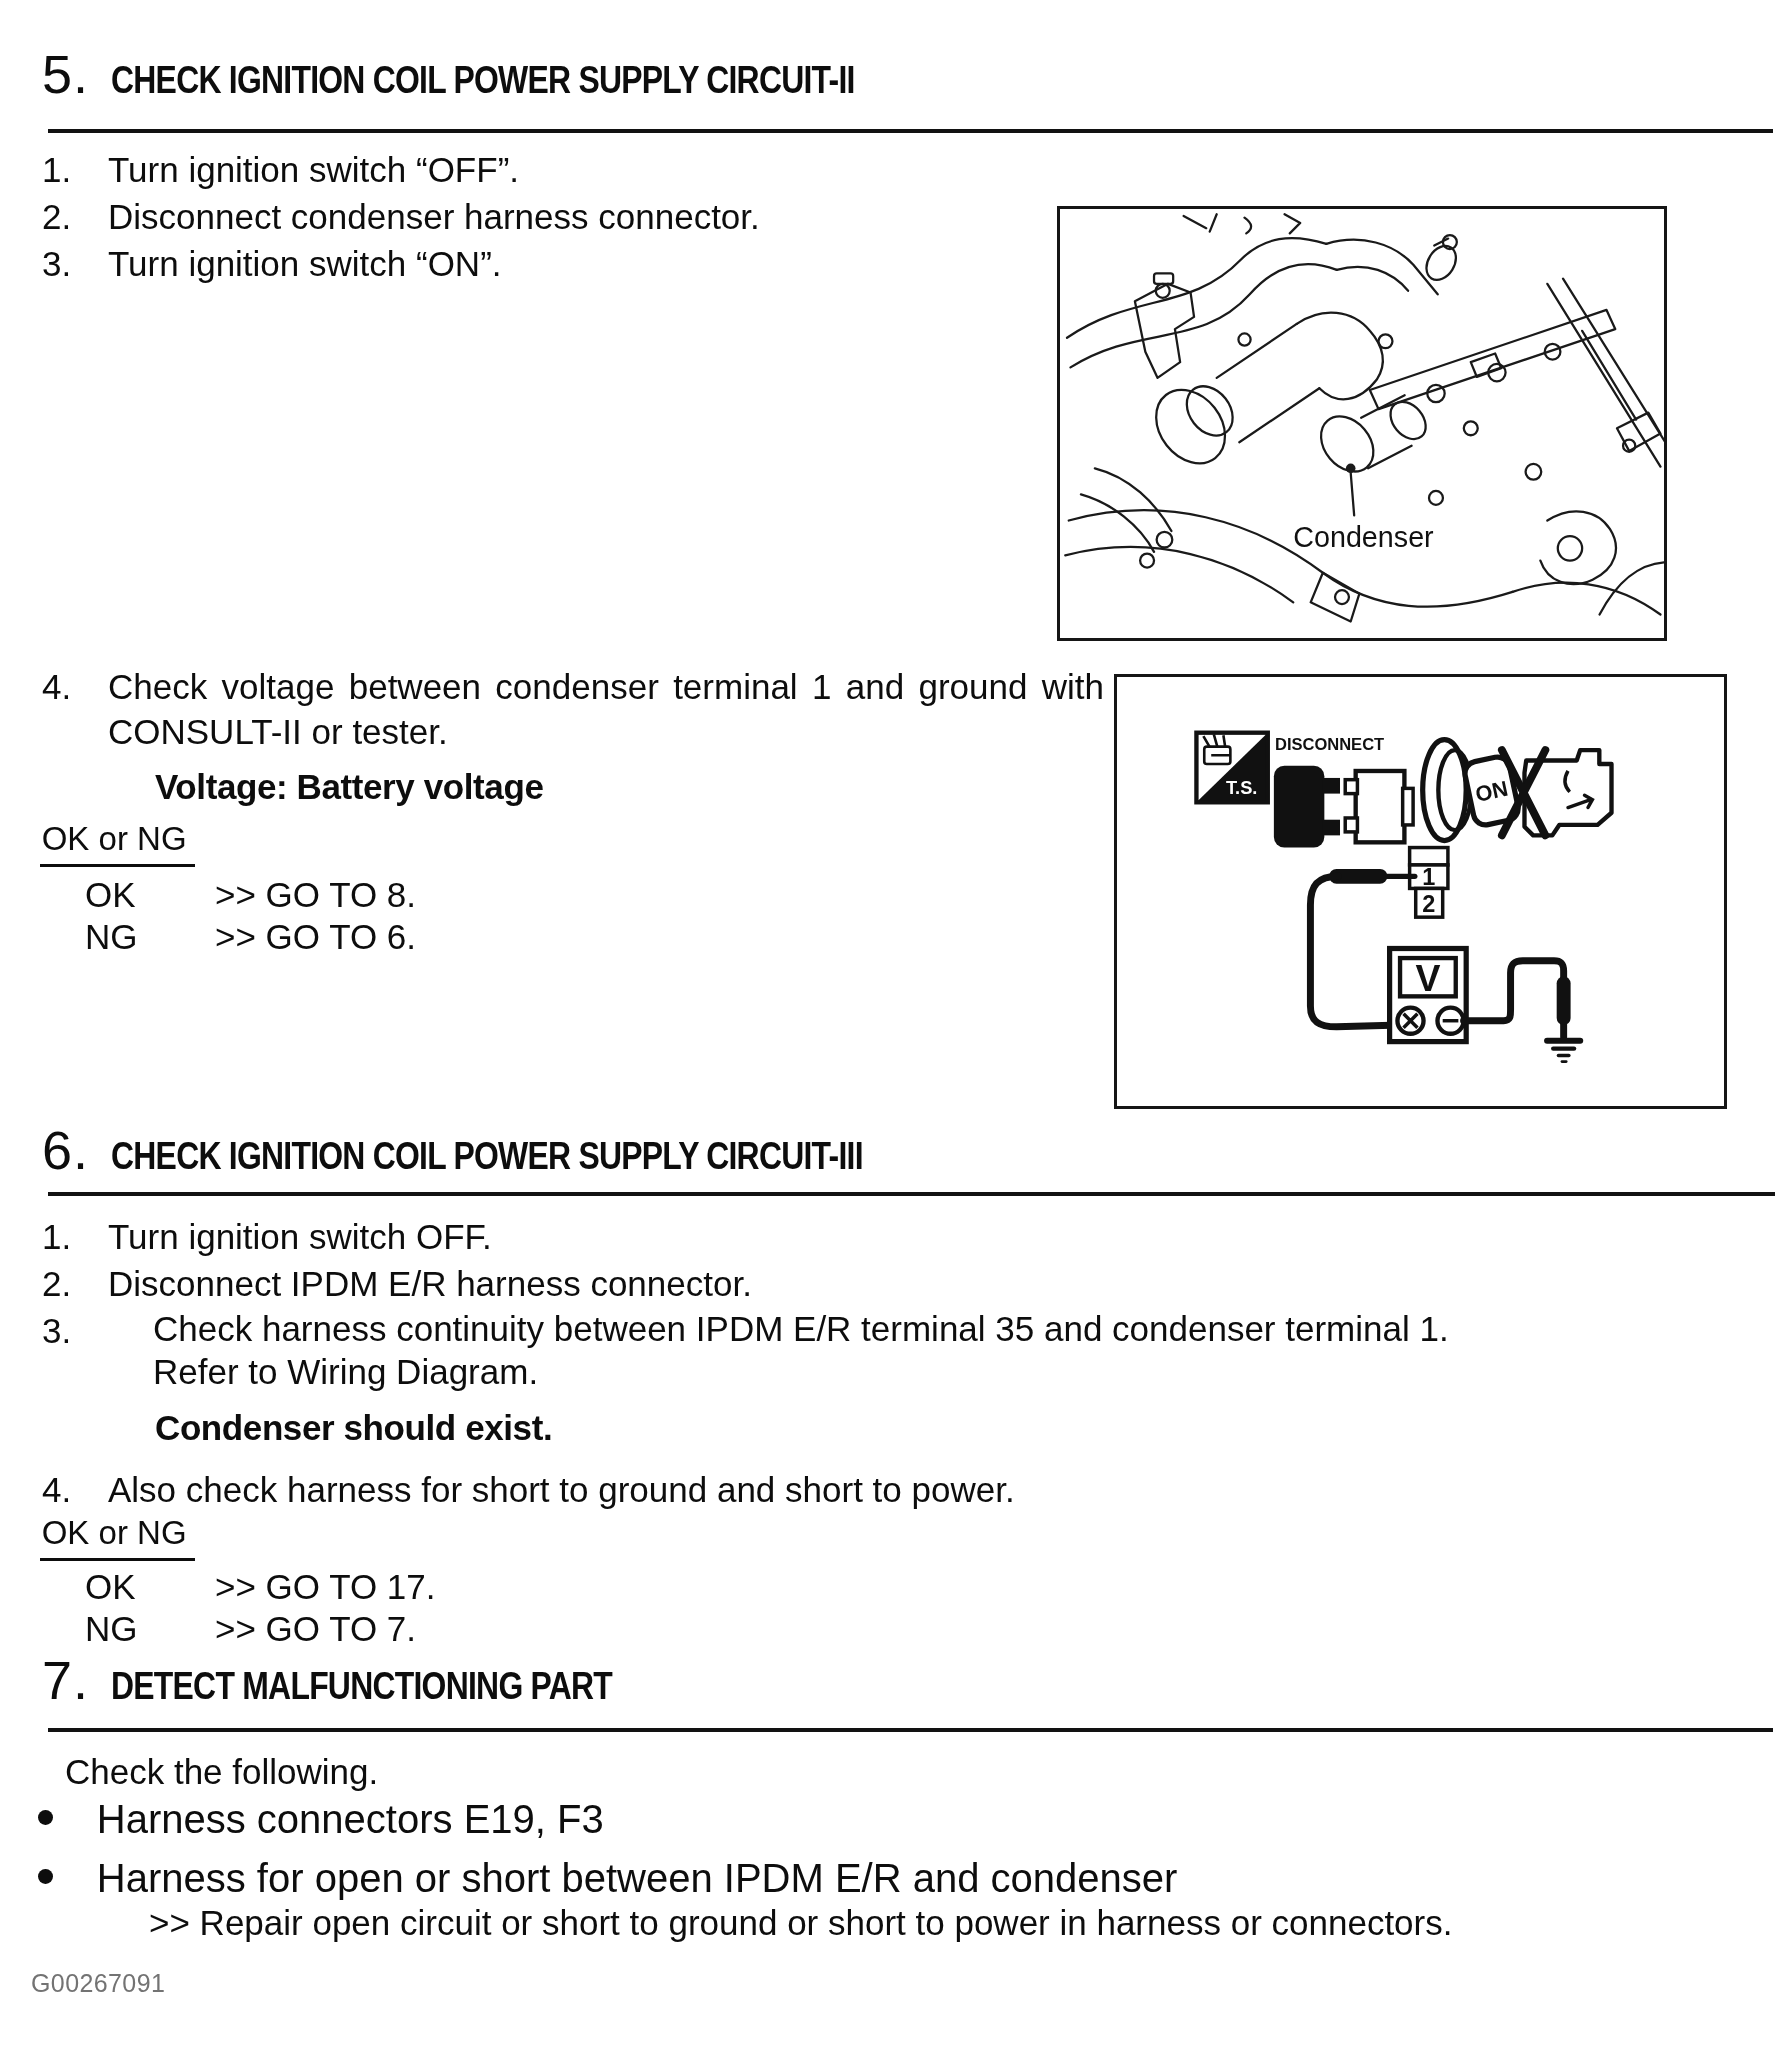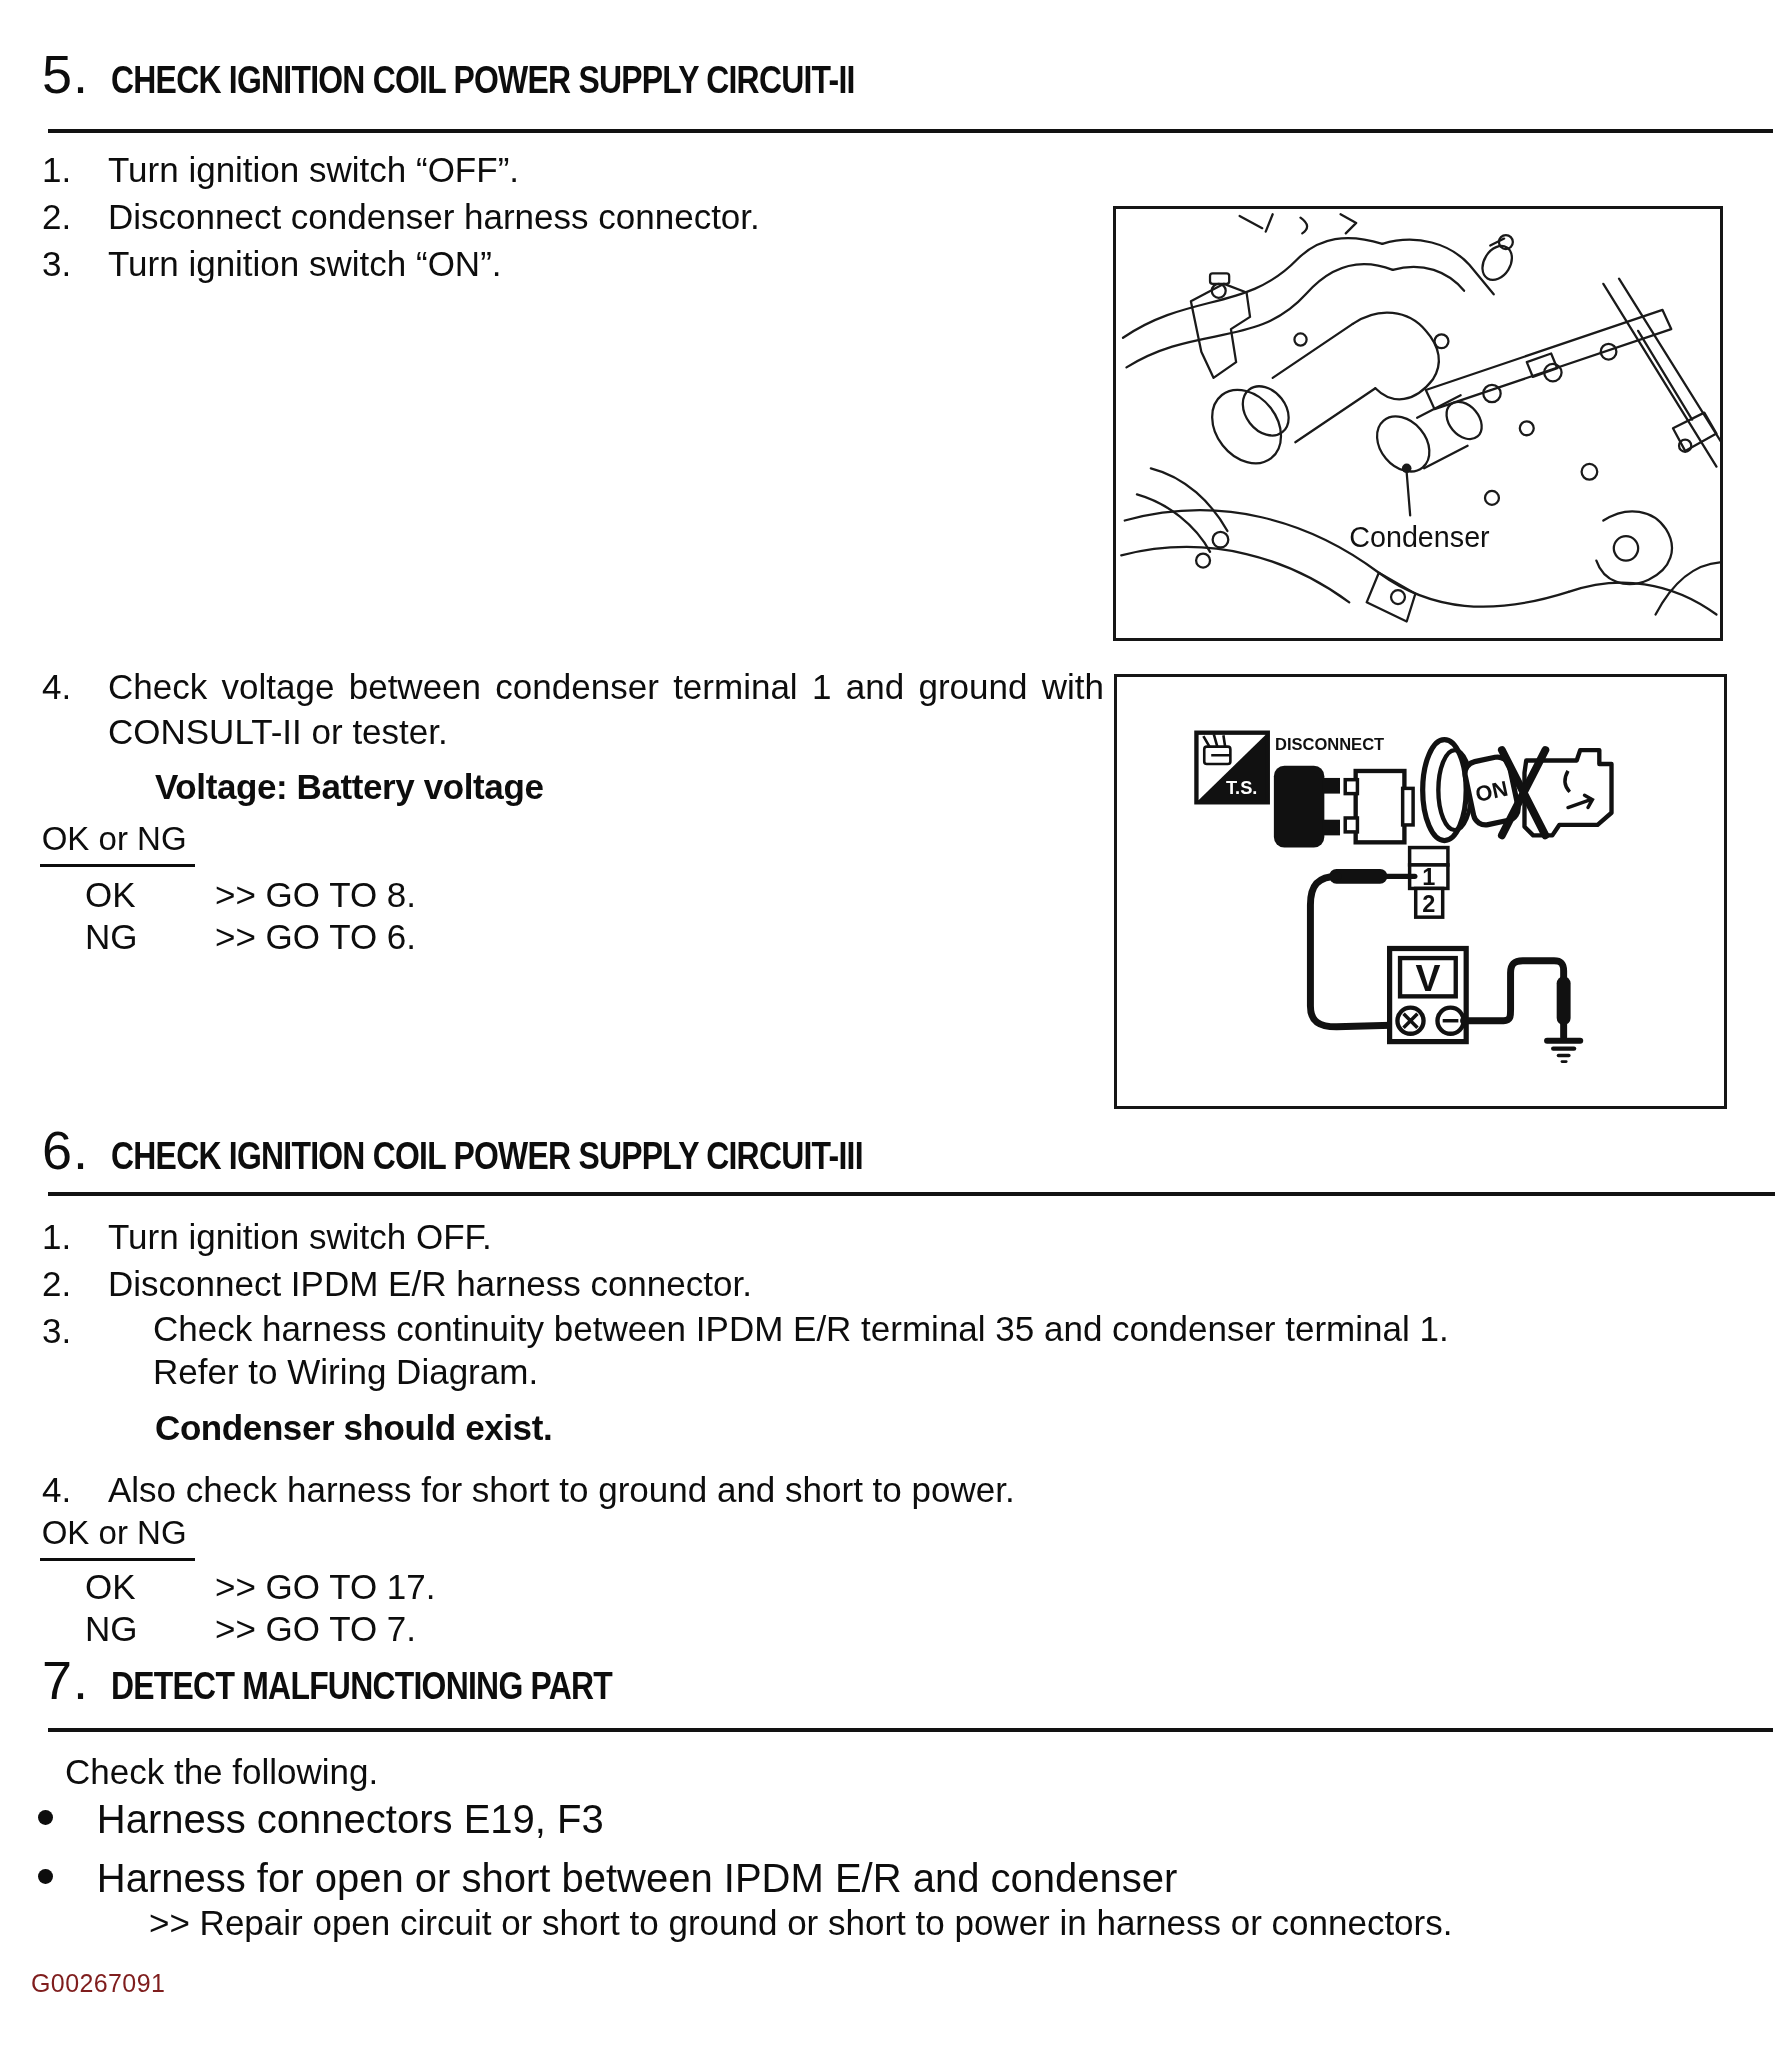--- a/index.html
+++ b/index.html
@@ -24,25 +24,25 @@
   .just { text-align:justify; text-align-last:justify; }
   .spec { position:absolute; font-size:35px; font-weight:700; letter-spacing:-0.4px; }
   .okng { position:absolute; font-size:33px; border-bottom:3.5px solid #0d0d0d; padding:0 8.7px 6px 1.7px; }
   .results { position:absolute; font-size:35px; line-height:42px;margin-left:12px; }
   .result { display:grid; grid-template-columns:130px auto; }
   .intro { position:absolute; font-size:35px; }
   .bullets { position:absolute; font-size:40px; }
   .bullet { display:flex; align-items:flex-start; margin-bottom:14px; }
   .dot { width:14.8px; height:14.8px; border-radius:50%; background:#0d0d0d; flex:none; margin:13px 44px 0 0; }
   .action { position:absolute; font-size:35px; }
-  .footer-code { position:absolute; font-size:25px; color:#7f1d1d; letter-spacing:0.4px; }
+  .footer-code { position:absolute; font-size:25px; color:#737373; letter-spacing:0.4px; }
 
   
   .figure { position:absolute; border:3.5px solid #161616; box-sizing:border-box; background:#fff; }
-  .fig-engine { left:1113px; top:206px; width:610px; height:435px; }
+  .fig-engine { left:1057px; top:206px; width:610px; height:435px; }
   .fig-tester { left:1114px; top:674px; width:613px; height:435px; }
 </style>
 </head>
 <body>
 
 <div class="page">
 
   <div class="h-row" style="left:42px; top:43px;">
     <span class="h-num">5.</span>
     <span class="h-text">CHECK IGNITION COIL POWER SUPPLY CIRCUIT-II</span>

